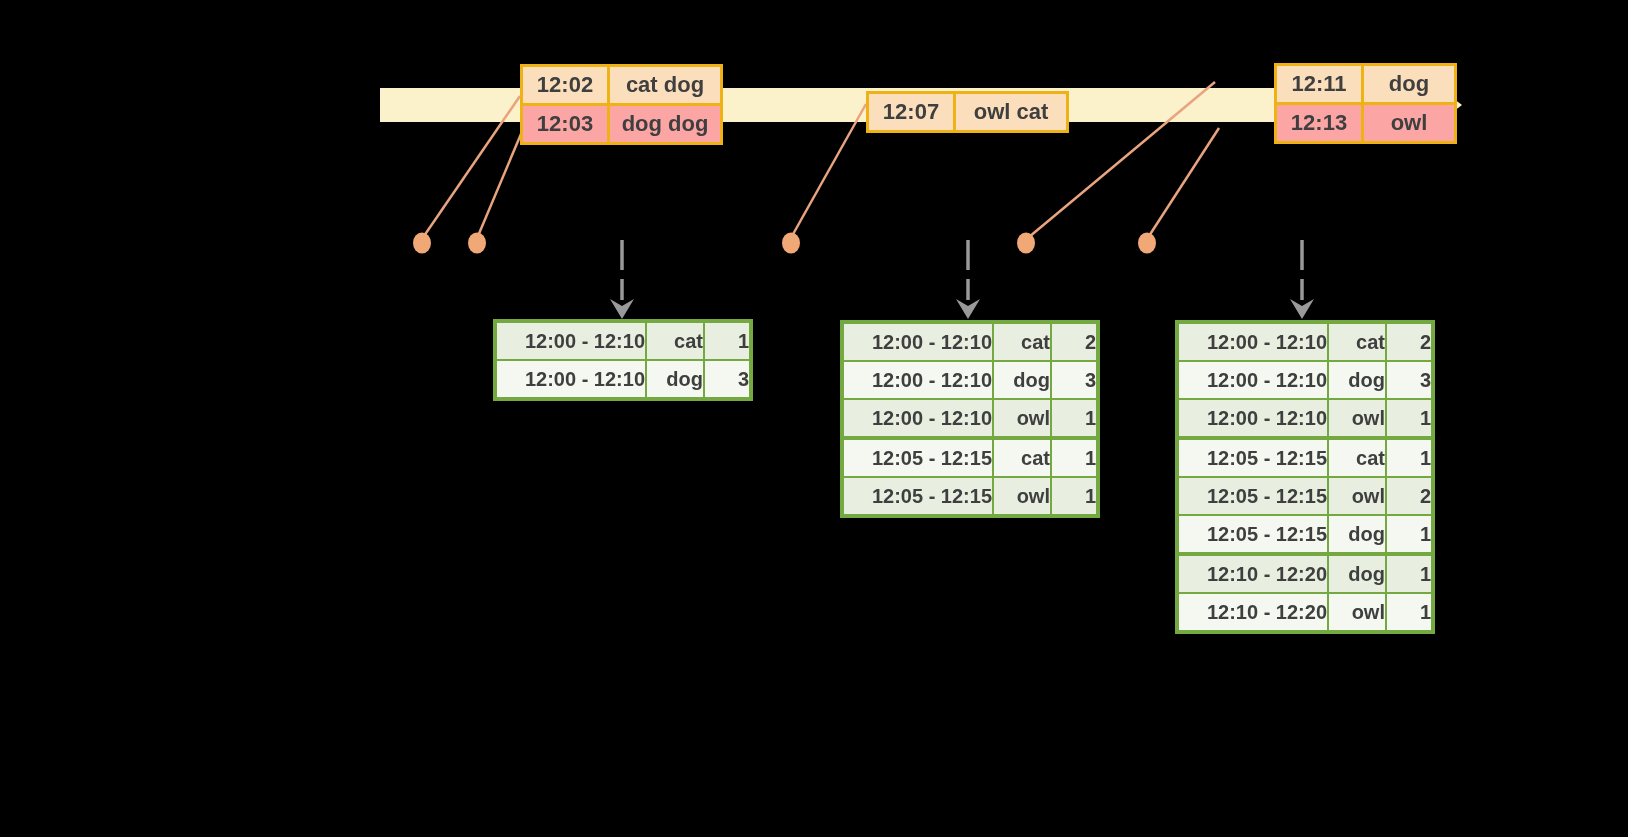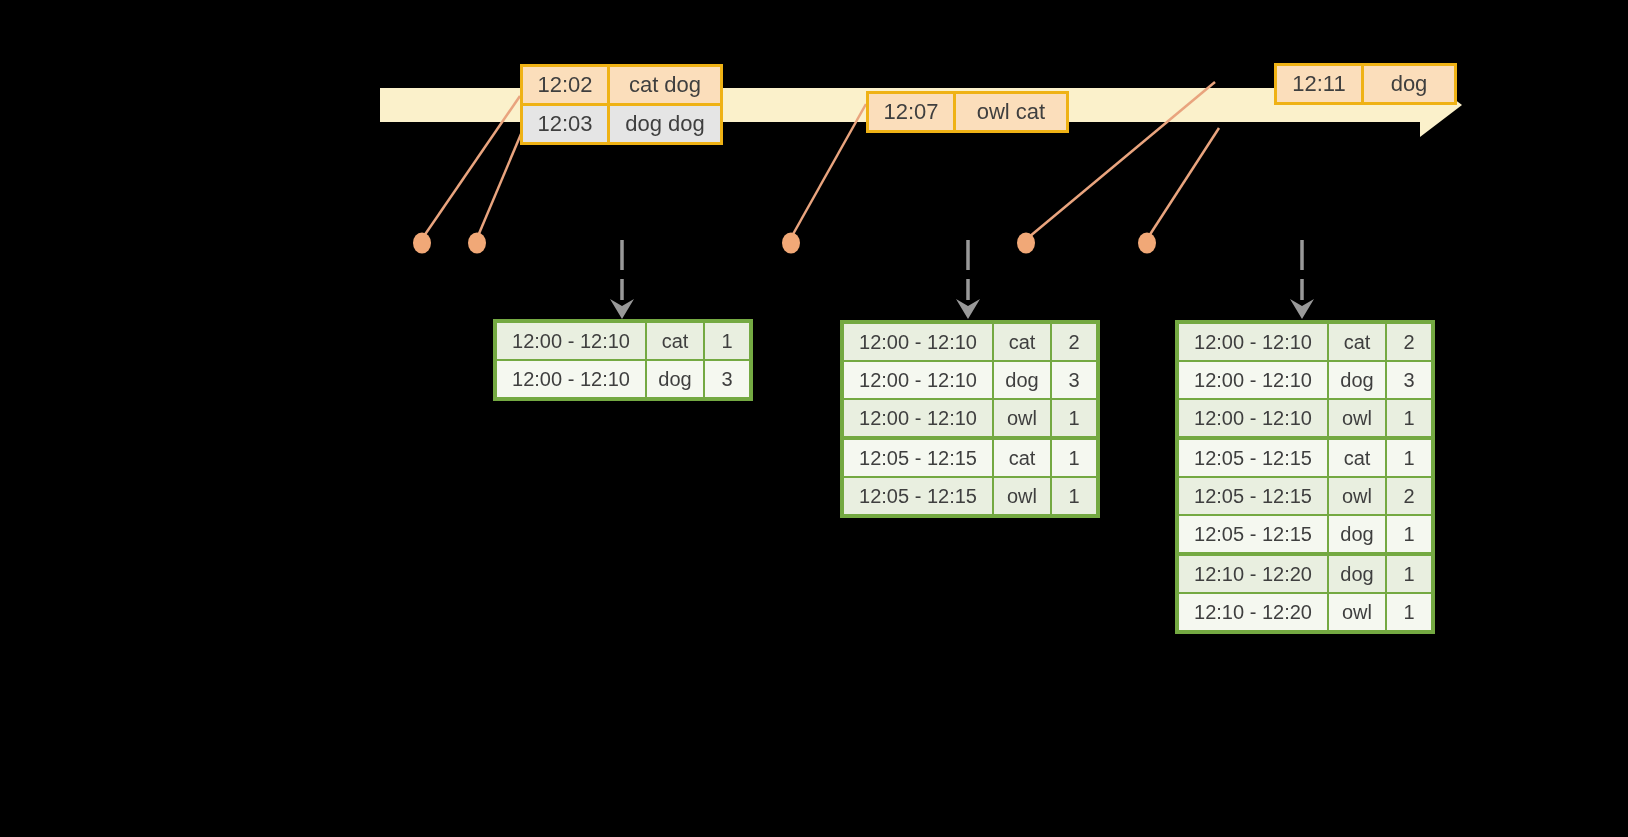--- a/index.html
+++ b/index.html
@@ -1,37 +1,37 @@
 <!DOCTYPE html>
 <html><head>
 <meta charset="utf-8">
 <style>
   html,body{margin:0;padding:0;background:#000;}
   .canvas{position:relative;width:1628px;height:702px;background:#000;overflow:hidden;
-          font-family:"Liberation Sans","DejaVu Sans",sans-serif;color:#3f3f3f;}
+          font-family:"Liberation Sans","DejaVu Sans",sans-serif;color:#3f3f3f;font-weight:bold;}
   
   .band{position:absolute;left:380px;top:88px;width:1042px;height:34px;background:#FBF1CB;}
   .band-head{position:absolute;left:1420px;top:73px;width:0;height:0;
              border-top:32px solid transparent;border-bottom:32px solid transparent;
              border-left:42px solid #FBF1CB;}
   
   .overlay{position:absolute;left:0;top:0;width:1628px;height:837px;}
   
   table{border-collapse:collapse;position:absolute;table-layout:fixed;}
   .event-table{border:3px solid #EFB215;font-size:22px;}
   .event-table td{border:3px solid #EFB215;height:36px;line-height:36px;text-align:center;
                   padding:0;overflow:hidden;white-space:nowrap;}
   .event-table td.time{width:84px;}
   .event-table td.words{width:110px;}
   .event-table.narrow td.words{width:90px;}
   td.peach{background:#FBDEBB;}
-  td.cream{background:#e5e5e5;}
+  td.cream{background:#fca5a5;}
   
   .result-table{border:4px solid #74A942;font-size:20px;}
-  .result-table td{border:2px solid #74A942;height:36px;line-height:36px;text-align:center;
+  .result-table td{border:2px solid #74A942;height:36px;line-height:36px;text-align:right;
                    padding:0;overflow:hidden;white-space:nowrap;}
   .result-table td.win{width:148px;}
   .result-table td.word{width:56px;}
   .result-table td.count{width:44px;}
   .result-table tr.odd td{background:#E9EFE0;}
   .result-table tr.even td{background:#F5F8F0;}
   .result-table tr.group td{border-top:4px solid #74A942;}
 </style>
 </head>
 <body>
@@ -86,20 +86,24 @@
       <td class="words peach">owl cat</td>
     </tr>
   </tbody>
     </table>
 
   <table class="event-table narrow" style="left:1274px;top:63px;">
     <tbody>
         <tr>
       <td class="time peach">12:11</td>
       <td class="words peach">dog</td>
+    </tr>
+    <tr>
+      <td class="time cream">12:13</td>
+      <td class="words cream">owl</td>
     </tr>
   </tbody>
     </table>
 
   <table class="result-table" style="left:493px;top:319px;">
     <tbody>
         <tr class="odd">
       <td class="win">12:00 - 12:10</td>
       <td class="word">cat</td>
       <td class="count">1</td>

